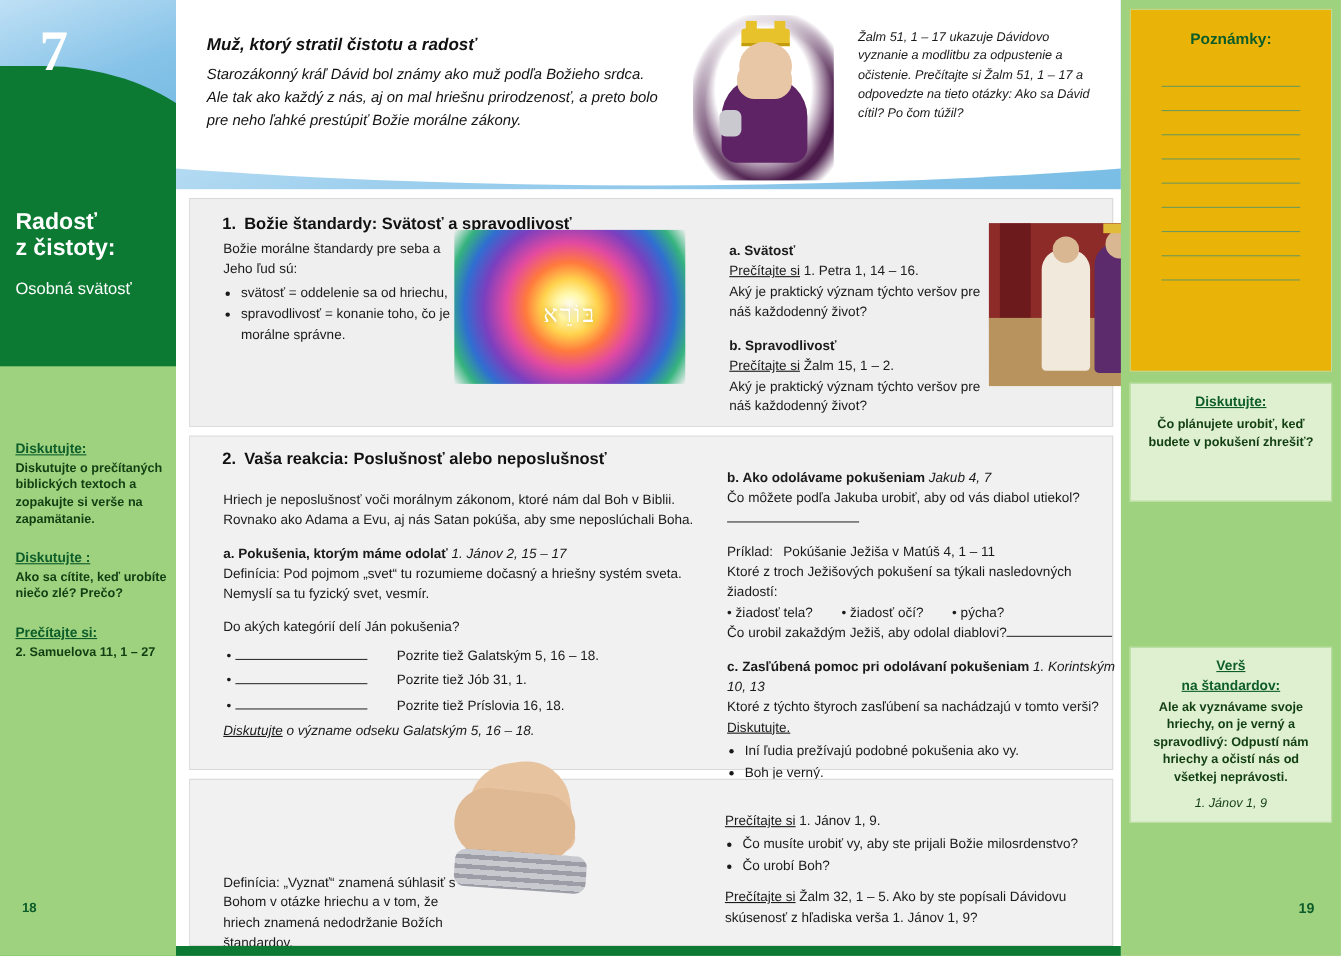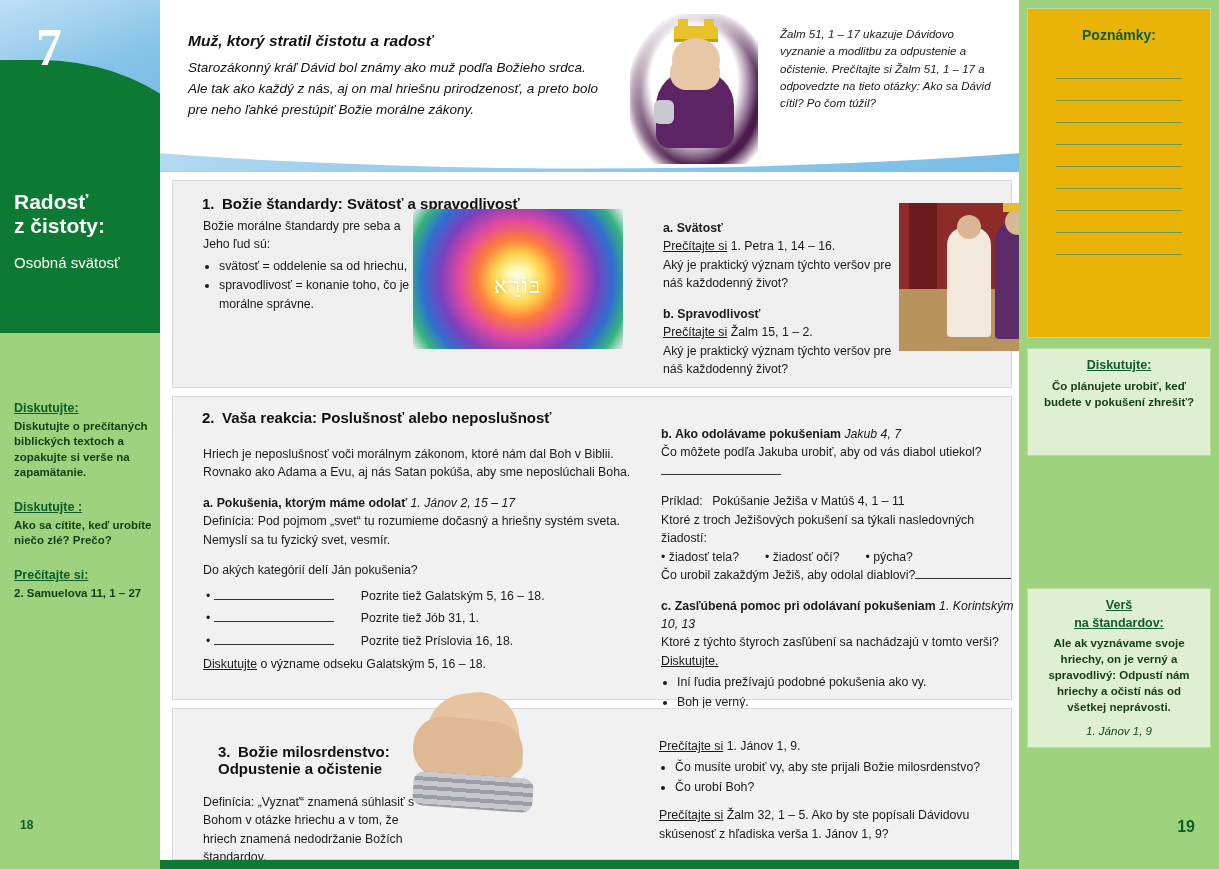--- a/index.html
+++ b/index.html
@@ -71,21 +71,21 @@
     position:absolute; right:8px; width:184px;
     background:#dff0d0; border:1px solid #b9dca0;
     text-align:center; color:#123f12;
     font-size:11.5px; line-height:1.4; font-weight:bold;
     padding:8px 12px 12px;
   }
   .side-box .hd { color:#0d5d2a; text-decoration:underline; font-size:12.5px; display:block; margin-bottom:3px; }
   #box-discuss { top:348px; height:108px; }
   #box-verse   { top:588px; height:160px; }
   #box-verse .ref { font-style:italic; font-weight:normal; margin-top:8px; }
-  .pagenum-right { position:absolute; right:24px; top:818px; font-size:16px; color:#0d5d2a; font-weight:bold; }
+  .pagenum-right { position:absolute; right:24px; top:818px; font-size:13px; color:#0d5d2a; font-weight:bold; }
 
   
   .main { position:absolute; left:160px; top:0; width:859px; height:869px; background:#ffffff; }
 
   .hdr-sky {
     position:absolute; left:0; top:0; width:859px; height:172px;
     background:linear-gradient(150deg,#cfe8f8 0%, #9fd0ee 40%, #79bde5 100%);
     overflow:hidden;
   }
   .hdr-white {
@@ -297,21 +297,21 @@
           <tr>
                 <td>•&nbsp;<span class="blank"></span></td>
               <td style="padding-left:24px;">Pozrite tiež Jób 31, 1.</td>
               </tr>
           <tr>
                 <td>•&nbsp;<span class="blank"></span></td>
               <td style="padding-left:24px;">Pozrite tiež Príslovia 16, 18.</td>
               </tr>
         </tbody>
           </table>
-        <div style="margin-top:2px;">
+        <div style="margin-top:2px;font-style:italic;">
           <span class="ul">Diskutujte</span>
           <span>o význame odseku Galatským 5, 16 – 18.</span>
         </div>
       </div>
 
       <div class="col-r" style="top:28px; width:360px;">
         <div>
           <span class="bold">b. Ako odolávame pokušeniam</span>
           <span class="ital">Jakub 4, 7</span>
         </div>
@@ -338,23 +338,20 @@
           <li>Iní ľudia prežívajú podobné pokušenia ako vy.</li>
           <li>Boh je verný.</li>
           <li>Boh nedovolí, aby ste boli pokúšaní viac, ako dokážete zvládnuť.</li>
           <li>Boh vám z pokušenia vždy zabezpečí aj vyslobodenie.</li>
         </ul>
       </div>
     </div>
 
     <div class="section" id="sec3">
       <div class="inner"></div>
-      <div class="sec3-title sec-hd">
-        <span class="sec-num">3.</span><span>Božie milosrdenstvo: Odpustenie a očistenie</span>
-      </div>
       <div class="col-l" style="top:84px; width:230px;">Definícia: „Vyznať“ znamená súhlasiť s Bohom v otázke hriechu a v tom, že hriech znamená nedodržanie Božích štandardov.</div>
 
       <div class="hands-photo">
         <div class="hp-f1"></div>
           <div class="hp-f2"></div>
           <div class="hp-cuff"></div>
       </div>
 
       <div class="col-r" style="top:28px; left:486px; width:360px;">
         <div><span class="ul">Prečítajte si</span>

